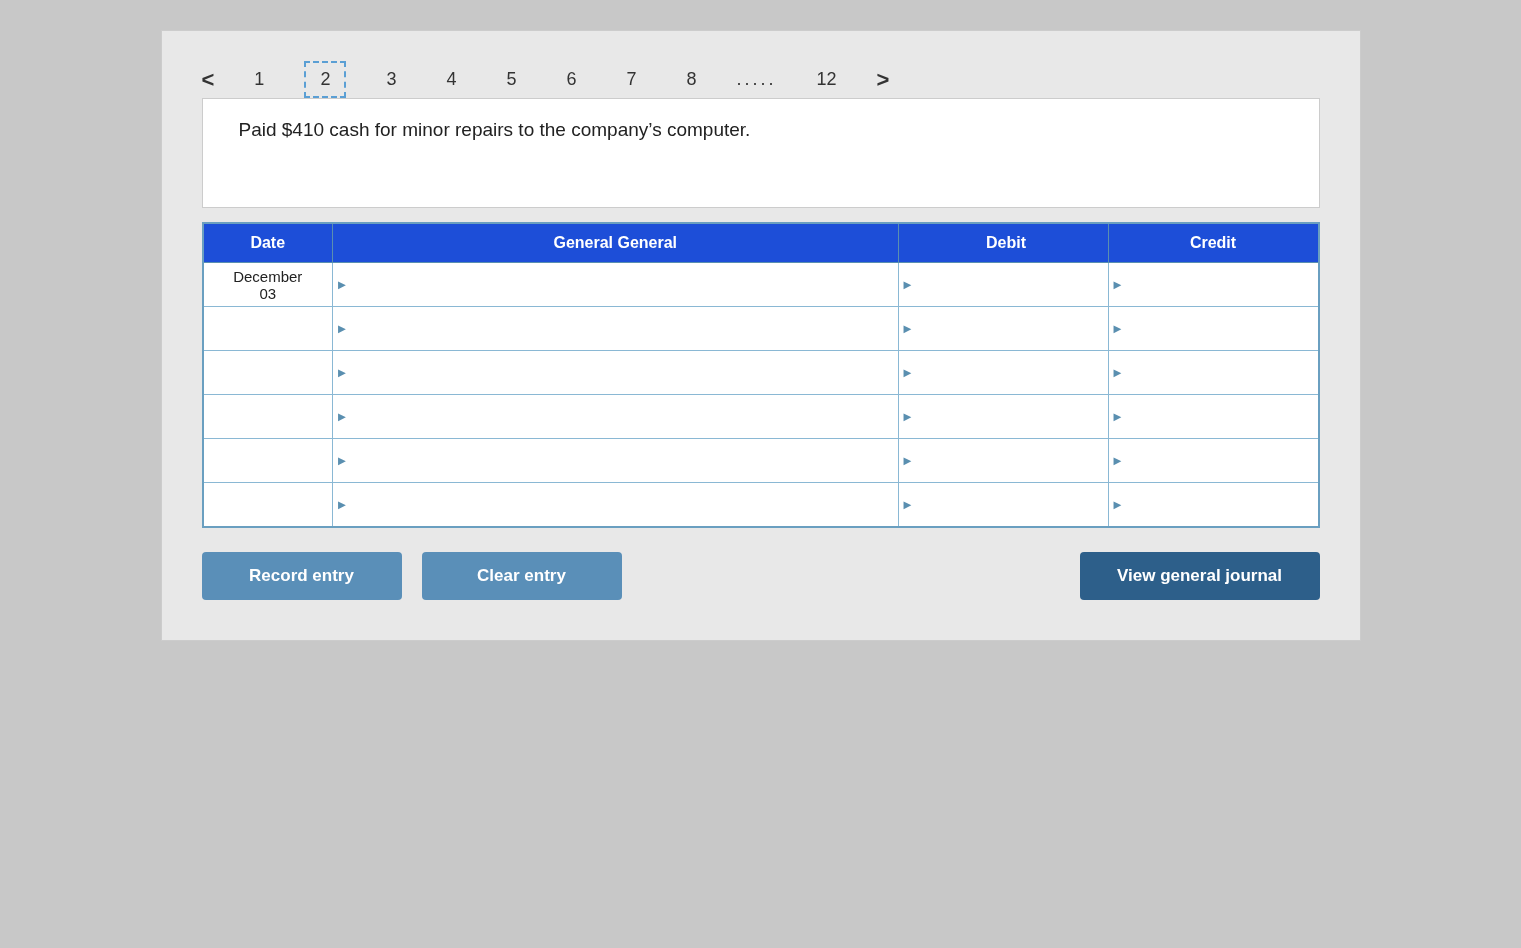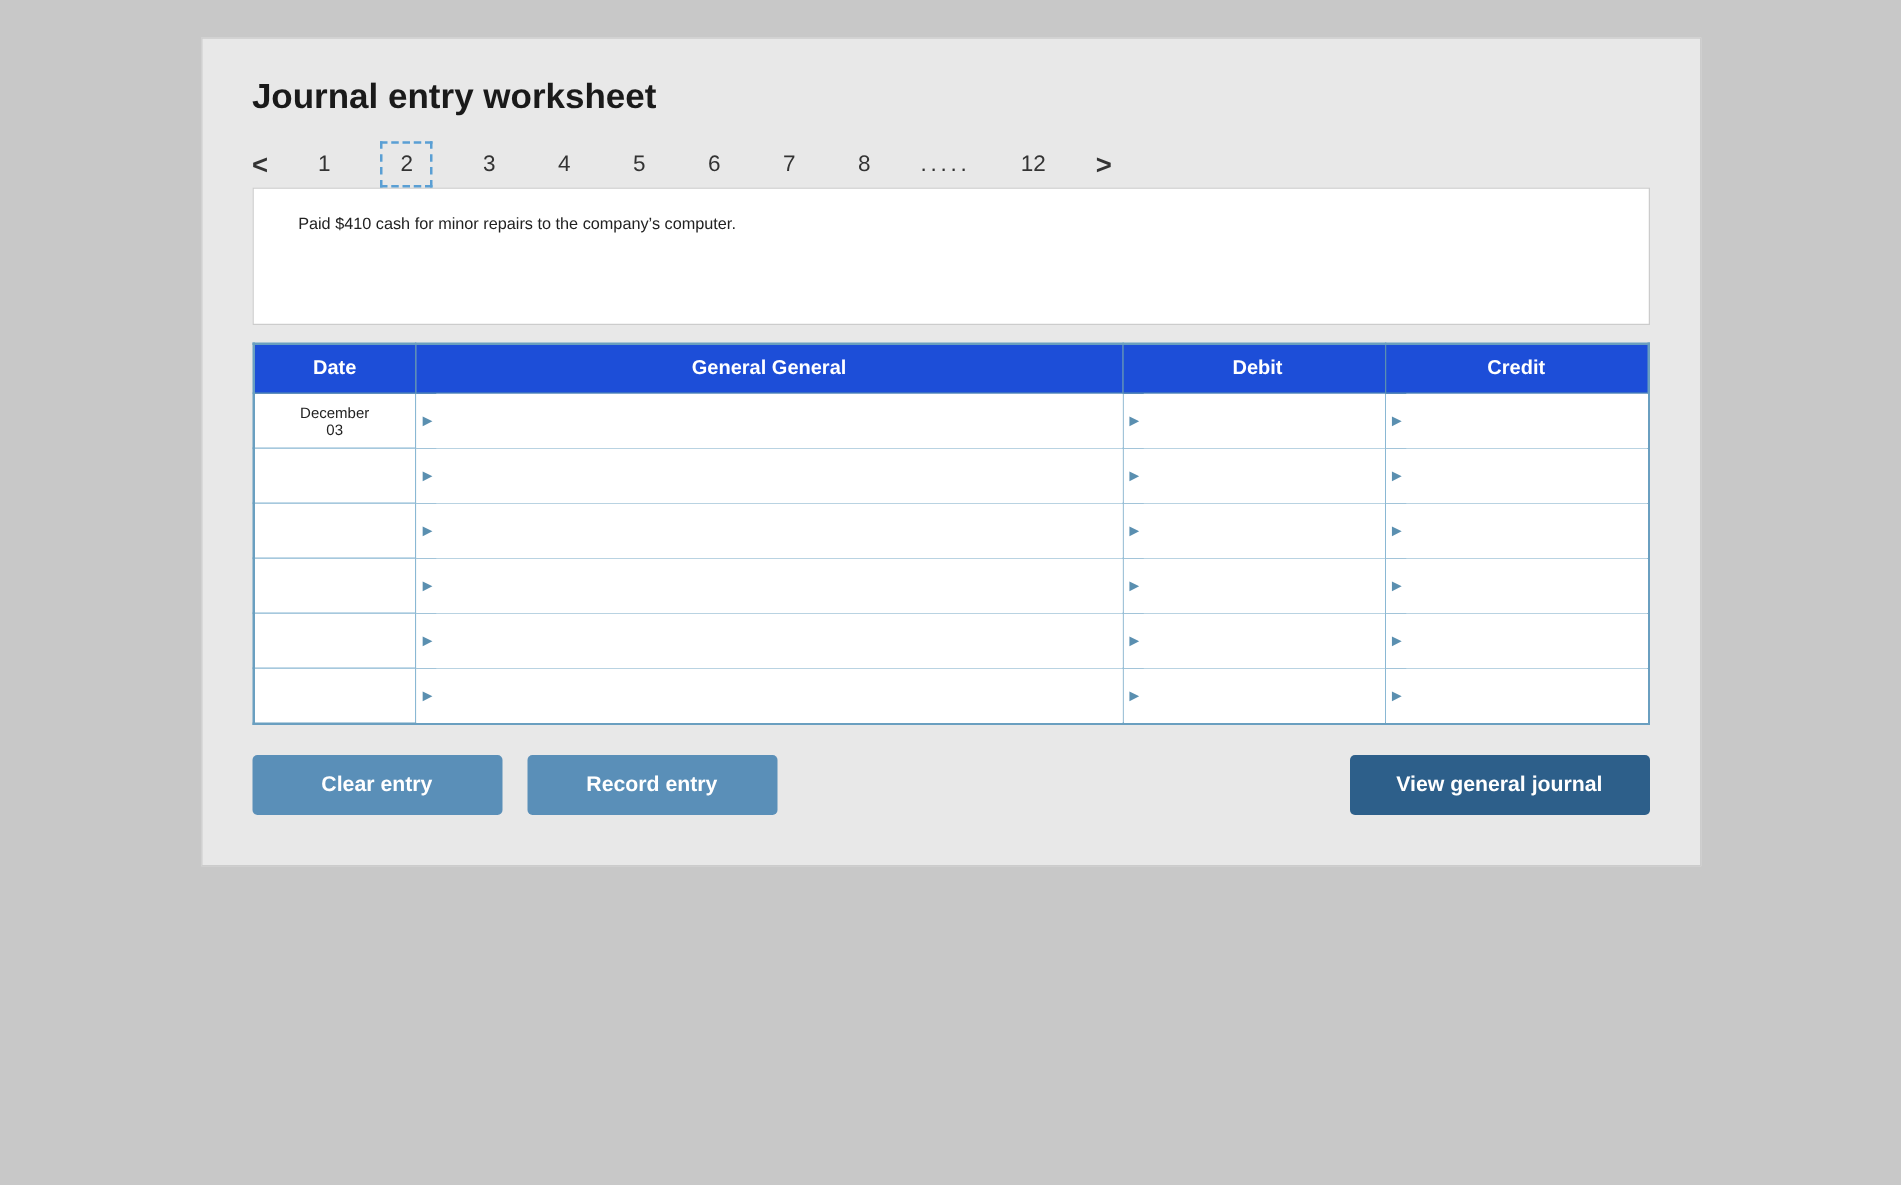--- a/index.html
+++ b/index.html
@@ -47,21 +47,21 @@
       color: #333;
       cursor: pointer;
       font-weight: bold;
     }
     .description-box {
       background: white;
       border: 1px solid #ccc;
       padding: 20px 36px;
       margin-top: 0;
       min-height: 110px;
-      font-size: 13px;
+      font-size: 19px;
       color: #222;
       margin-bottom: 14px;
     }
     .note {
       color: #cc0000;
       font-size: 15px;
       margin-bottom: 16px;
     }
     .journal-table {
       width: 100%;
@@ -83,21 +83,21 @@
     .journal-table th.credit-col { width: 130px; }
     .journal-table td {
       border: 1px solid #8ab8d4;
       padding: 0;
       height: 44px;
       background: white;
     }
     .journal-table td.date-cell {
       text-align: center;
       vertical-align: middle;
-      font-size: 12px;
+      font-size: 15px;
       color: #222;
       padding: 4px 24px;
     }
     .journal-table td.input-cell {
       padding: 0;
       position: relative;
     }
     .cell-with-arrow {
       display: flex;
       align-items: stretch;
@@ -156,21 +156,20 @@
       font-size: 18px;
       color: #333;
       letter-spacing: 3px;
     }
   </style>
 </head>
 <body>
 
 <div class="outer-container">
 
-  <h1 class="title">Journal entry worksheet</h1>
 
   <div class="pagination">
     <span class="pagination-arrow">&lt;</span>
     <span class="pagination-item">1</span>
     <span class="pagination-item active">2</span>
     <span class="pagination-item">3</span>
     <span class="pagination-item">4</span>
     <span class="pagination-item">5</span>
     <span class="pagination-item">6</span>
     <span class="pagination-item">7</span>
@@ -318,18 +317,18 @@
           <div class="cell-with-arrow">
             <span class="arrow-indicator">►</span>
             <input class="cell-input" type="text" style="">
           </div>
         </td>
       </tr>
     </tbody>
   </table>
 
   <div class="buttons-row">
+    <button class="btn btn-record">Record entry</button>
     <button class="btn btn-clear">Clear entry</button>
-    <button class="btn btn-record">Record entry</button>
     <button class="btn btn-view">View general journal</button>
   </div>
 
 </div>
 
 </body></html>

